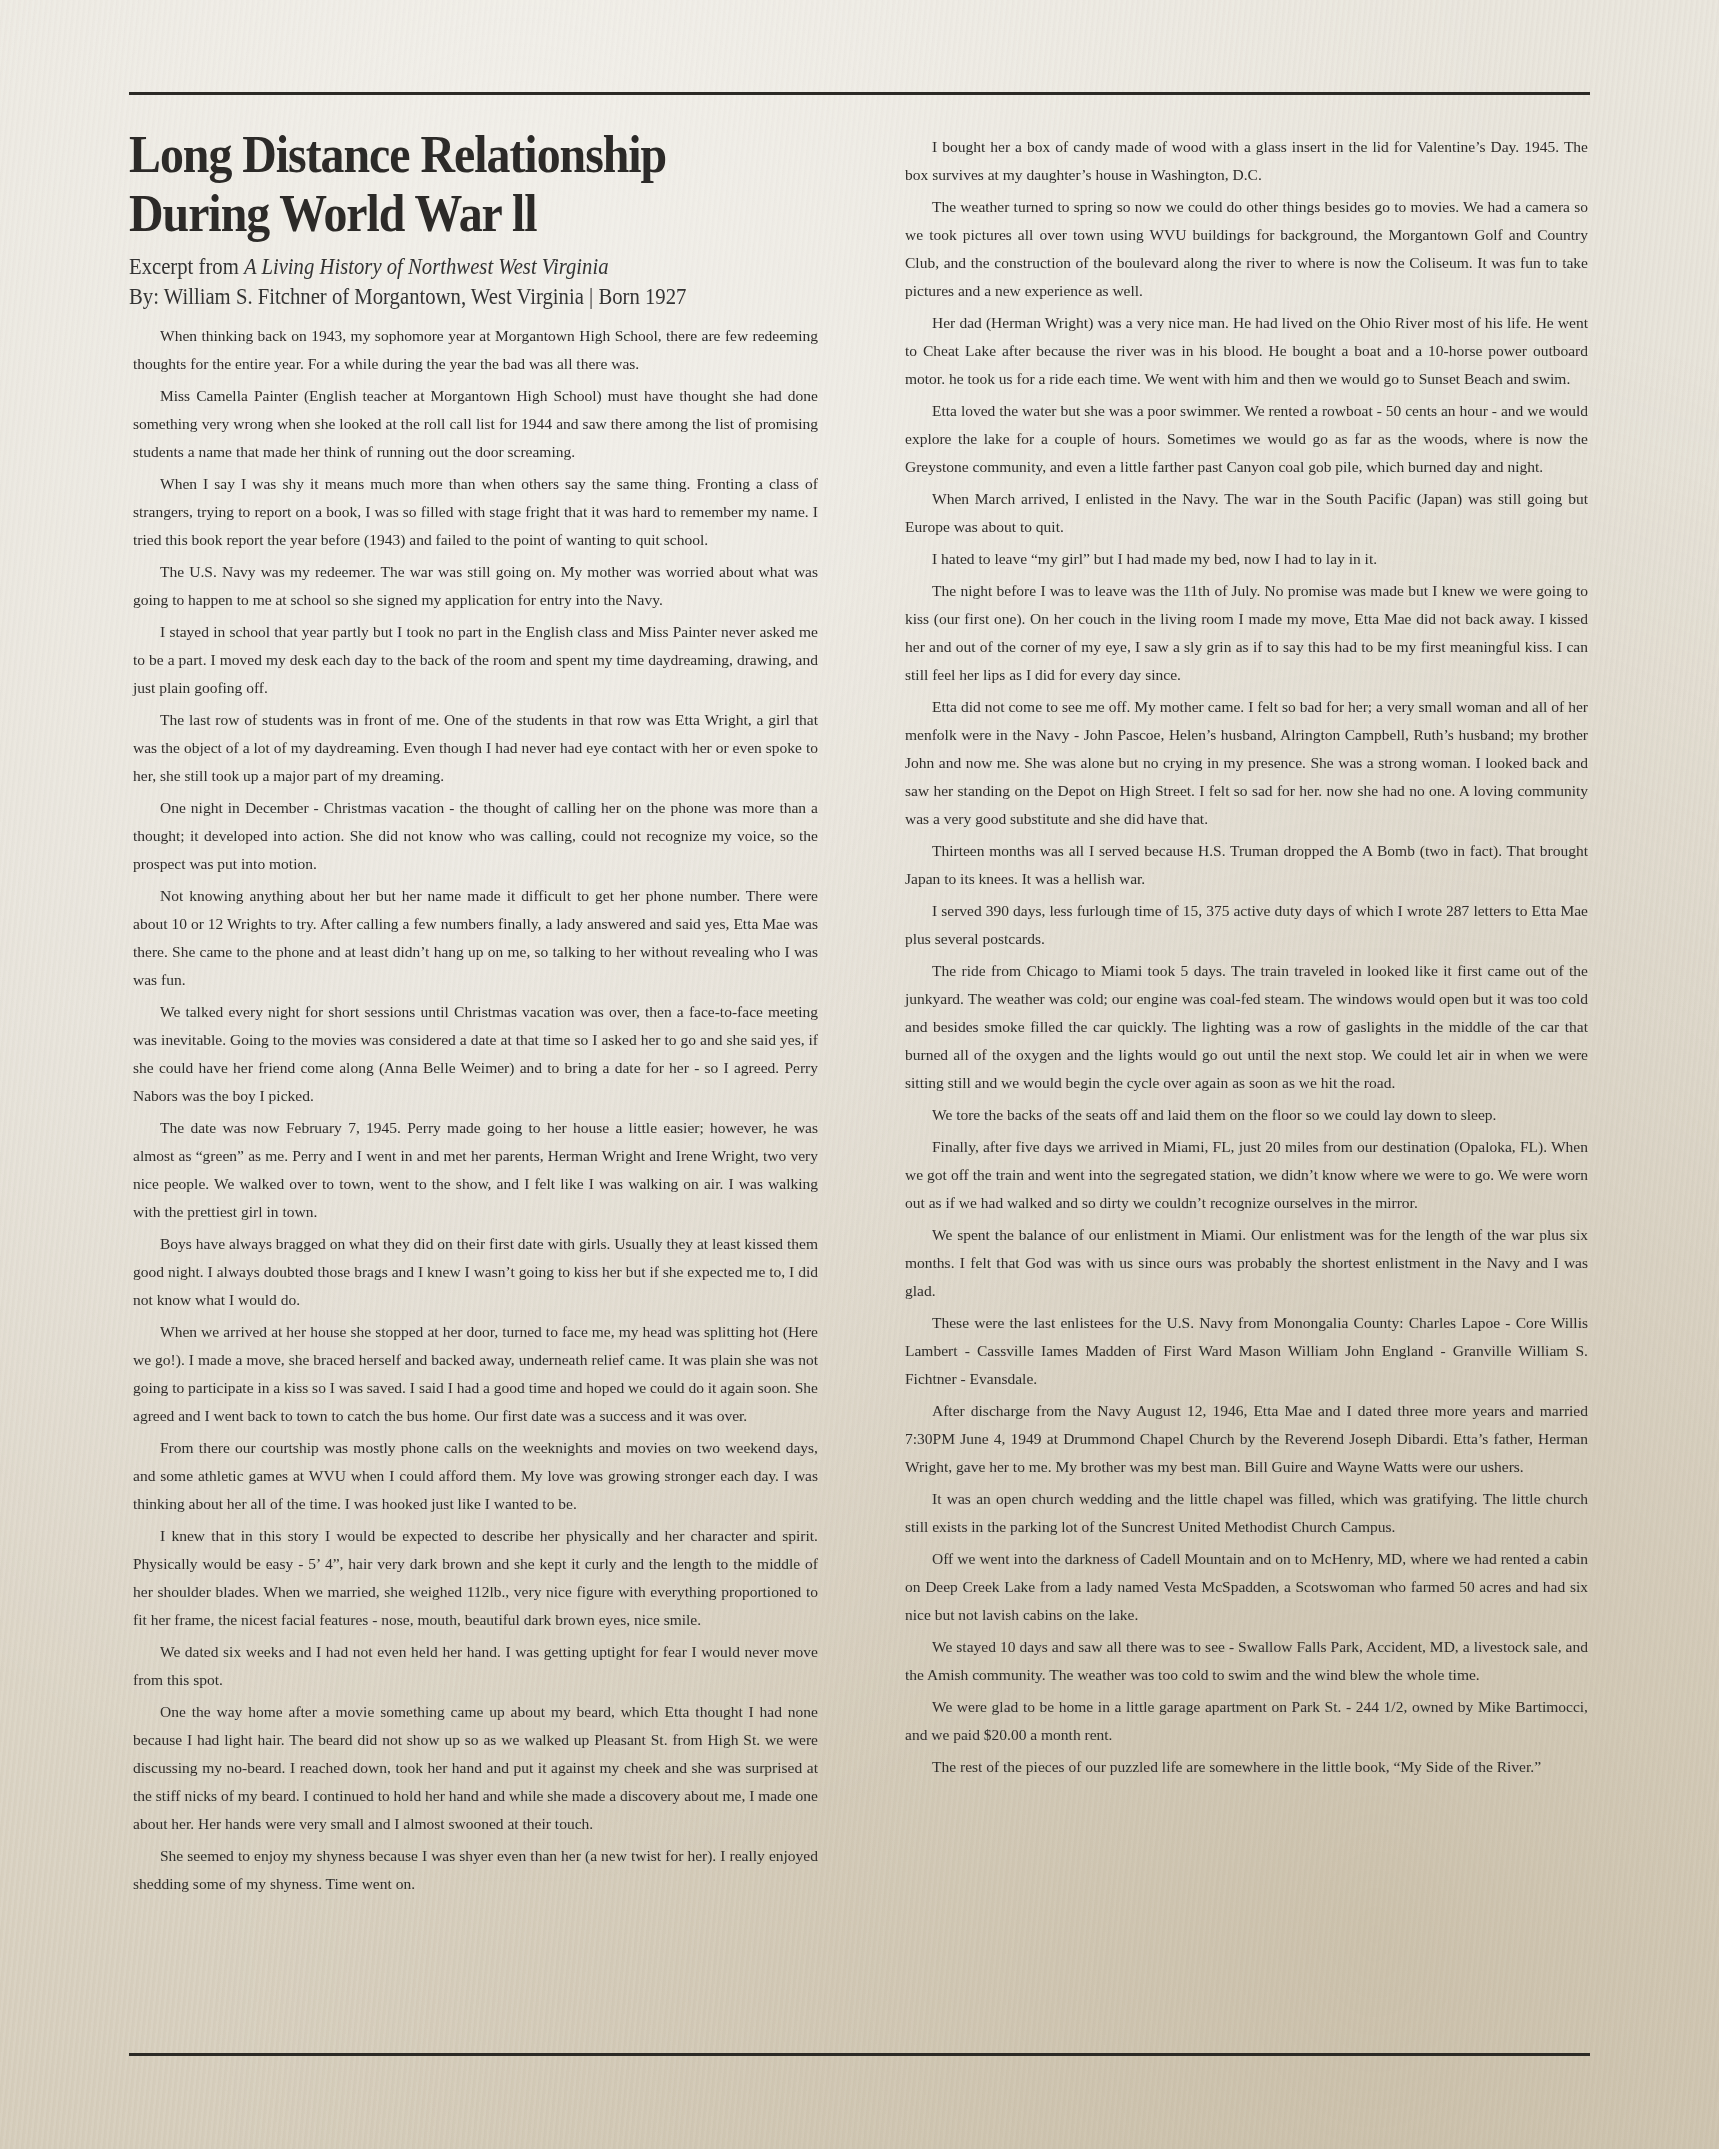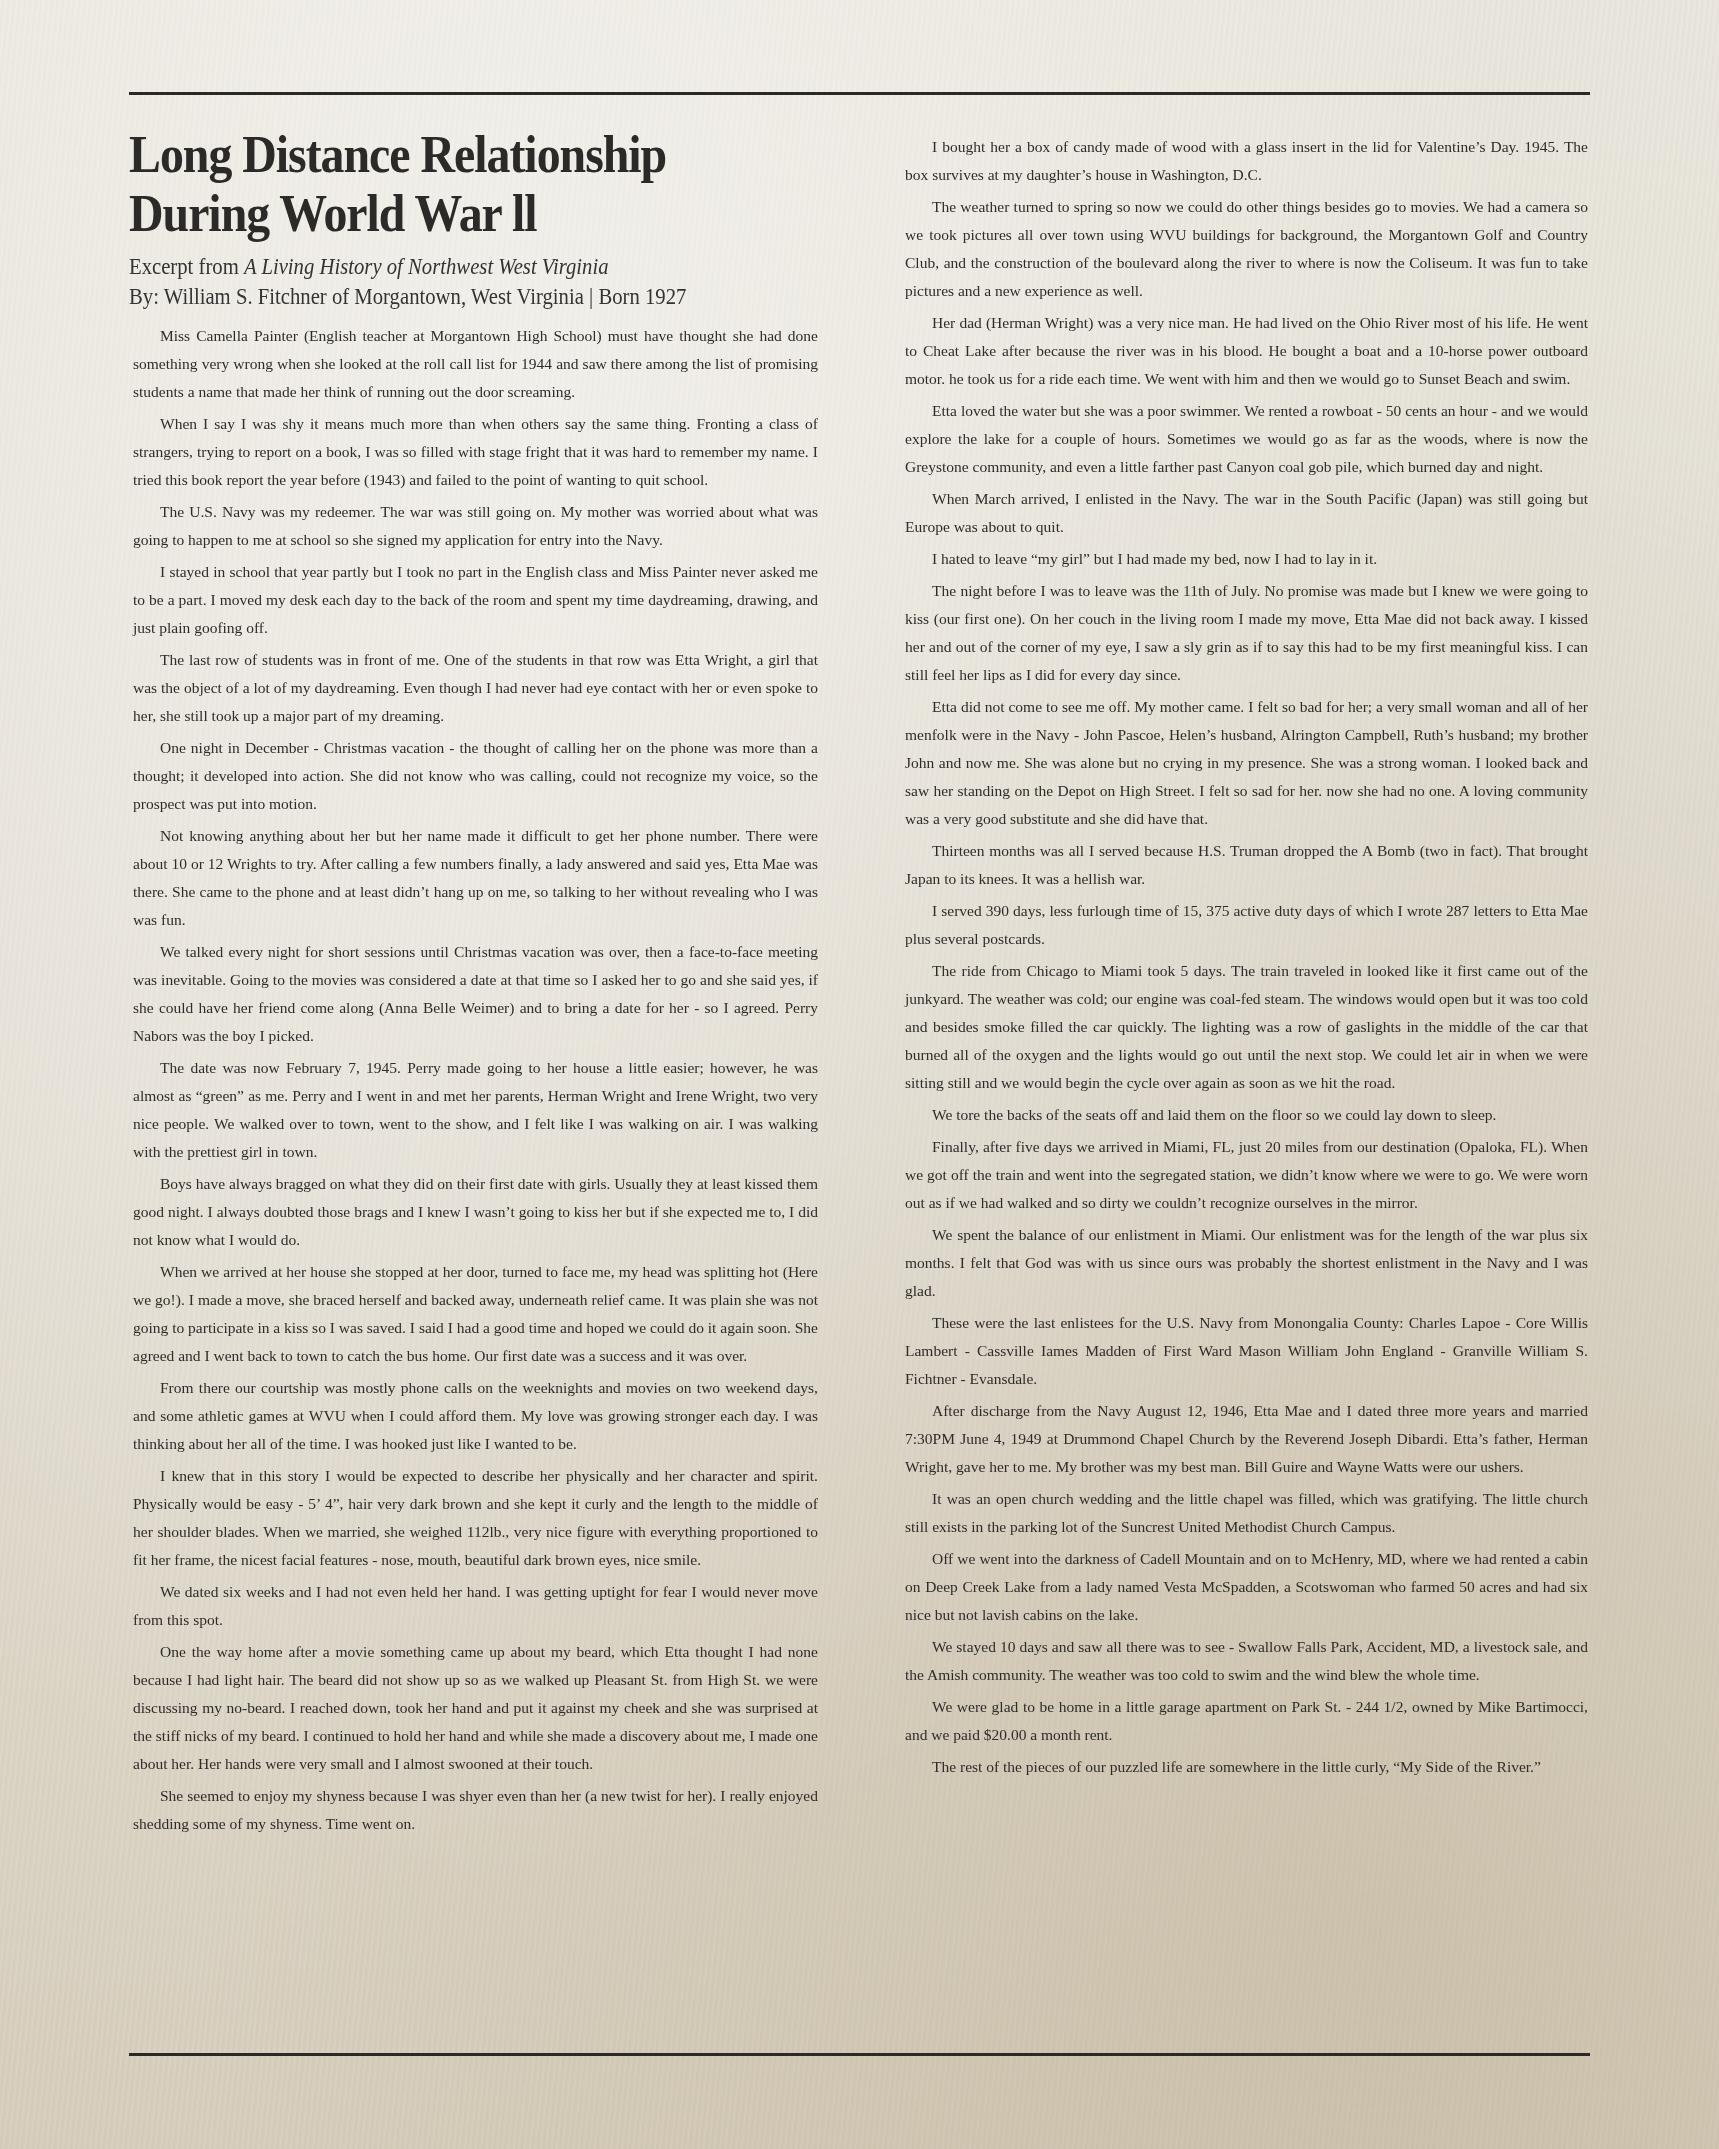--- a/index.html
+++ b/index.html
@@ -74,20 +74,21 @@
 <div class="rule top"></div>
 
 <div class="col left">
   <h1 class="title">
     <div>Long Distance Relationship</div>
     <div>During World War ll</div>
   </h1>
   <div class="subtitle"><span>Excerpt from </span><em>A Living History of Northwest West Virginia</em></div>
   <div class="byline">By: William S. Fitchner of Morgantown, West Virginia | Born 1927</div>
 
+  <p class="para">When thinking back on 1943, my sophomore year at Morgantown High School, there are few redeeming thoughts for the entire year. For a while during the year the bad was all there was.</p>
   <p class="para">Miss Camella Painter (English teacher at Morgantown High School) must have thought she had done something very wrong when she looked at the roll call list for 1944 and saw there among the list of promising students a name that made her think  of running out the door screaming.</p>
   <p class="para">When I say I was shy it means much more than when others say the same thing. Fronting a class of strangers, trying to report on a book, I was so filled with stage fright that it was hard to remember my name. I tried this book report the year before (1943) and failed to the point of wanting to quit school.</p>
   <p class="para">The U.S. Navy was my redeemer. The war was still going on. My mother was worried about what was going to happen to me at school so she signed my application for entry into the Navy.</p>
   <p class="para">I stayed in school that year partly but I took no part in the English class and Miss Painter never asked me to be a part. I moved my desk each day to the back of the room and spent my time daydreaming, drawing, and just plain goofing off.</p>
   <p class="para">The last row of students was in front of me. One of the students in that row was Etta Wright, a girl that was the object of a lot of my daydreaming. Even though I had never had eye contact with her or even spoke to her, she still took up a major part of my dreaming.</p>
   <p class="para">One night in December - Christmas vacation - the thought of calling her on the phone was more than a thought; it developed into action. She did not know who was calling, could not recognize my voice, so the prospect was put into motion.</p>
   <p class="para">Not knowing anything about her but her name made it difficult to get her phone number. There were about 10 or 12 Wrights to try. After calling a few numbers finally, a lady answered and said yes, Etta Mae was there. She came to the phone and at least didn’t hang up on me, so talking to her without revealing who I was was fun.</p>
   <p class="para">We talked every night for short sessions until Christmas vacation was over, then a face-to-face meeting was inevitable. Going to the movies was considered a date at that time so I asked her to go and she said yes, if she could have her friend come along (Anna Belle Weimer) and to bring a date for her - so I agreed. Perry Nabors was the boy I picked.</p>
   <p class="para">The date was now February 7, 1945. Perry made going to her house a little easier; however, he was almost as “green” as me. Perry and I went in and met her parents, Herman Wright and Irene Wright, two very nice people. We walked over to town, went to the show, and I felt like I was walking on air. I was walking with the prettiest girl in town.</p>
   <p class="para">Boys have always bragged on what they did on their first date with girls. Usually they at least kissed them good night. I always doubted those brags and I knew I wasn’t going to kiss her but if she expected me to, I did not know what I would do.</p>
@@ -113,17 +114,17 @@
   <p class="para">The ride from Chicago to Miami took 5 days. The train traveled in looked like it first came out of the junkyard. The weather was cold; our engine was coal-fed steam. The windows would open but it was too cold and besides smoke filled the car quickly. The lighting was a row of gaslights in the middle of the car that burned all of the oxygen and the lights would go out until the next stop. We could let air in when we were sitting still and we would begin the cycle over again as soon as we hit the road.</p>
   <p class="para">We tore the backs of the seats off and laid them on the floor so we could lay down to sleep.</p>
   <p class="para">Finally, after five days we arrived in Miami, FL, just 20 miles from our destination (Opaloka, FL). When we got off the train and went into the segregated station, we didn’t know where we were to go. We were worn out as if we had walked and so dirty we couldn’t recognize ourselves in the mirror.</p>
   <p class="para">We spent the balance of our enlistment in Miami. Our enlistment was for the length of the war plus six months. I felt that God was with us since ours was probably the shortest enlistment in the Navy and I was glad.</p>
   <p class="para">These were the last enlistees for the U.S. Navy from Monongalia County: Charles Lapoe - Core Willis Lambert - Cassville Iames Madden of First Ward Mason William John England - Granville William S. Fichtner - Evansdale.</p>
   <p class="para">After discharge from the Navy August 12, 1946, Etta Mae and I dated three more years and married 7:30PM June 4, 1949 at Drummond Chapel Church by the Reverend Joseph Dibardi. Etta’s father, Herman Wright, gave her to me. My brother was my best man. Bill Guire and Wayne Watts were our ushers.</p>
   <p class="para">It was an open church wedding and the little chapel was filled, which was gratifying. The little church still exists in the parking lot of the Suncrest United Methodist Church Campus.</p>
   <p class="para">Off we went into the darkness of Cadell Mountain and on to McHenry, MD, where we had rented a cabin on Deep Creek Lake from a lady named Vesta McSpadden, a Scotswoman who farmed 50 acres and had six nice but not lavish cabins on the lake.</p>
   <p class="para">We stayed 10 days and saw all there was to see - Swallow Falls Park, Accident, MD, a livestock sale, and the Amish community. The weather was too cold to swim and the wind blew the whole time.</p>
   <p class="para">We were glad to be home in a little garage apartment on Park St. - 244 1/2, owned by Mike Bartimocci, and we paid $20.00 a month rent.</p>
-  <p class="para">The rest of the pieces of our puzzled life are somewhere in the little curly, “My Side of the River.”</p>
+  <p class="para">The rest of the pieces of our puzzled life are somewhere in the little book, “My Side of the River.”</p>
 </div>
 
 <div class="rule bottom"></div>
 
 
 </body></html>

